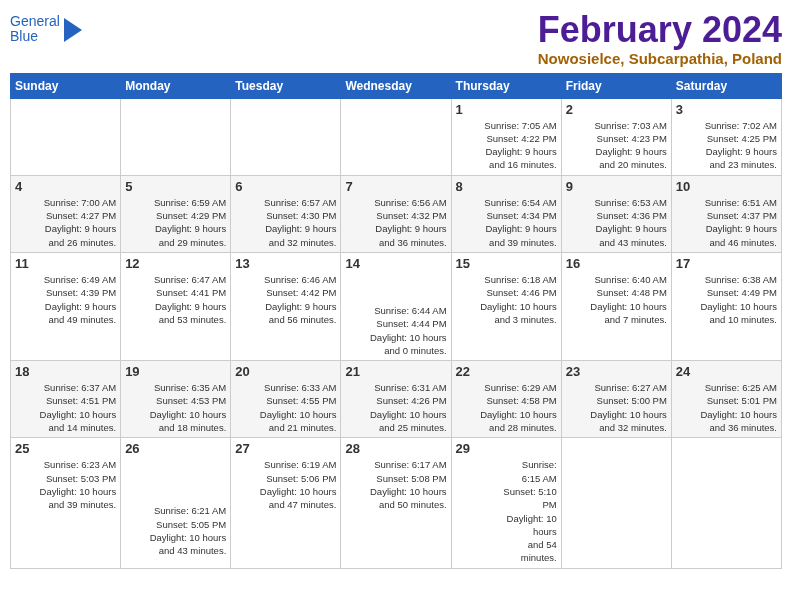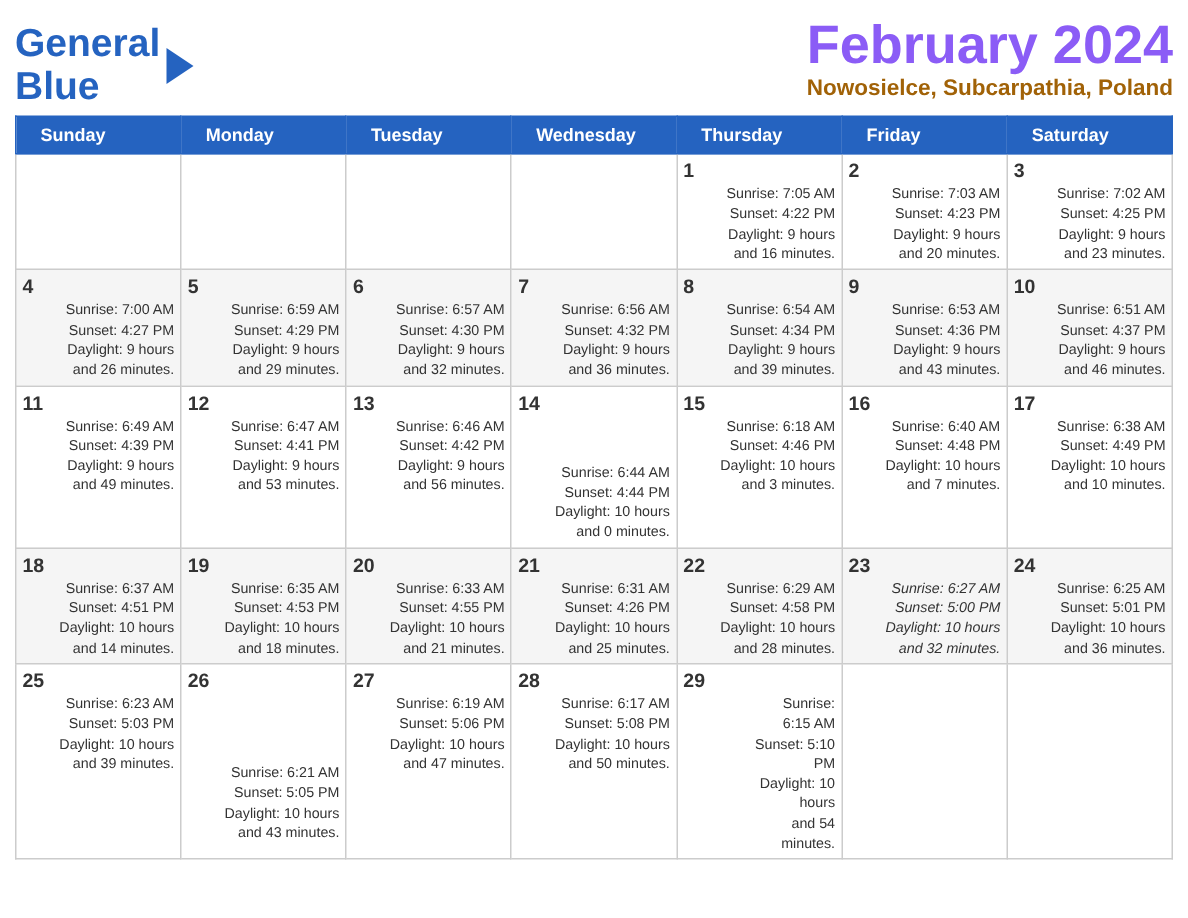--- a/index.html
+++ b/index.html
@@ -15,22 +15,22 @@
       justify-content: space-between;
       align-items: flex-start;
       margin-bottom: 6px;
     }
     .logo {
       display: flex;
       align-items: center;
       margin-top: 4px;
     }
     .logo-text {
-      font-size: 26px;
-      font-weight: bold;
+      font-size: 14px;
+      font-weight: normal;
       color: #333;
       line-height: 1.1;
     }
     .logo-text span {
       color: #2563c0;
     }
     .logo-arrow {
       width: 0;
       height: 0;
       border-top: 12px solid transparent;
@@ -38,39 +38,39 @@
       border-left: 18px solid #2563c0;
       margin-left: 4px;
       margin-top: 2px;
     }
     .title-block {
       text-align: right;
     }
     .month-title {
       font-size: 36px;
       font-weight: bold;
-      color: #8b5cf6;
+      color: #4c1d95;
       line-height: 1.1;
     }
     .subtitle {
       font-size: 15px;
       color: #a16207;
       font-weight: bold;
     }
     table {
       width: 100%;
       border-collapse: collapse;
       table-layout: fixed;
     }
     th {
       background-color: #2563c0;
       color: #fff;
       font-size: 12px;
       font-weight: bold;
-      padding: 5px 16px;
+      padding: 5px 4px;
       text-align: left;
       border: 1px solid #2563c0;
     }
     td {
       vertical-align: top;
       border: 1px solid #ccc;
       padding: 3px 4px;
       min-height: 75px;
       height: 75px;
       font-size: 10px;
@@ -288,21 +288,21 @@
         </td>
         <td>
           <span class="day-num">22</span>
           <div class="day-detail" style="white-space: pre-line;">Sunrise: 6:29 AM
 Sunset: 4:58 PM
 Daylight: 10 hours
 and 28 minutes.</div>
         </td>
         <td>
           <span class="day-num">23</span>
-          <div class="day-detail" style="white-space: pre-line; font-style: italic;">Sunrise: 6:27 AM
+          <div class="day-detail" style="white-space: pre-line;">Sunrise: 6:27 AM
 Sunset: 5:00 PM
 Daylight: 10 hours
 and 32 minutes.</div>
         </td>
         <td>
           <span class="day-num">24</span>
           <div class="day-detail" style="white-space: pre-line;">Sunrise: 6:25 AM
 Sunset: 5:01 PM
 Daylight: 10 hours
 and 36 minutes.</div>

